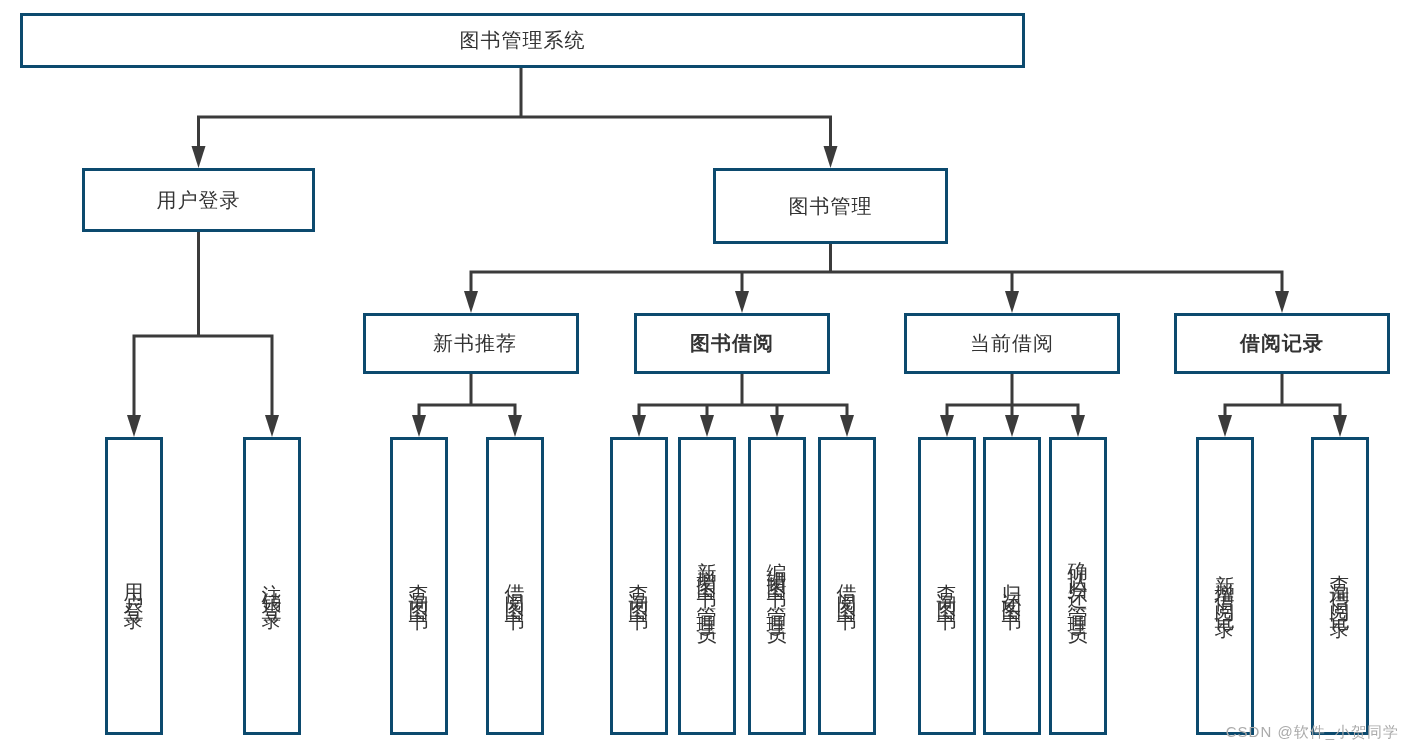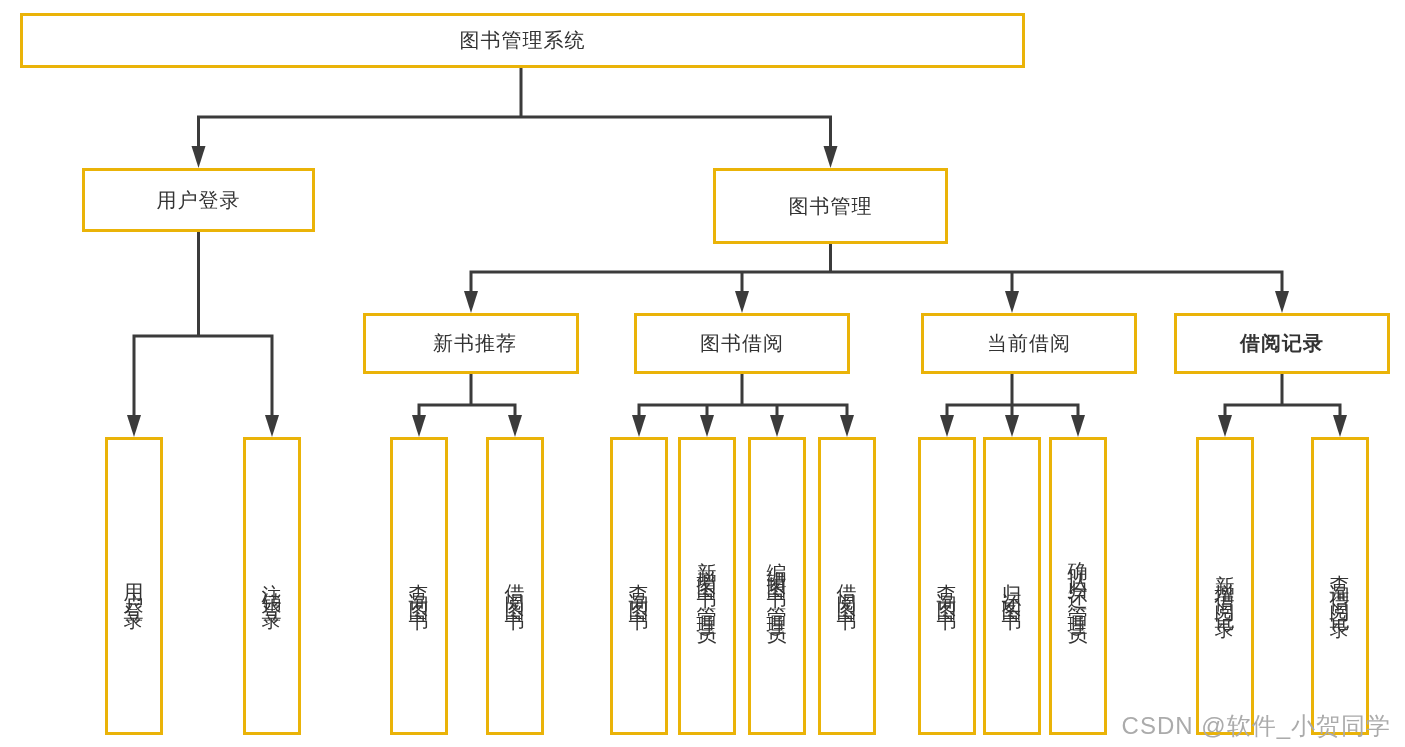--- a/index.html
+++ b/index.html
@@ -13,21 +13,21 @@
     background: #ffffff;
     overflow: hidden;
   }
   .connector-layer {
     position: absolute;
     left: 0; top: 0;
     width: 1405px; height: 747px;
   }
   .node {
     position: absolute;
-    border: 3px solid #eab308;
+    border: 3px solid #0c4a6e;
     background: #ffffff;
     display: flex;
     align-items: center;
     justify-content: center;
     color: #333333;
     z-index: 2;
   }
   .hbox .label {
     font-size: 20px;
     letter-spacing: 1px;
@@ -40,23 +40,23 @@
   }
   .vbox .label {
     writing-mode: vertical-rl;
     text-orientation: upright;
     font-size: 20px;
     line-height: 1;
     letter-spacing: 9px;
   }
   .watermark {
     position: absolute;
-    right: 14px;
+    right: 6px;
     bottom: 5px;
-    font-size: 24px;
+    font-size: 15px;
     color: #ababab;
     letter-spacing: 1px;
     z-index: 5;
     white-space: nowrap;
   }
 </style>
 </head>
 <body>
 
 <div class="canvas">
@@ -118,24 +118,24 @@
   <div class="node hbox" style="left:82px; top:168px; width:233px; height:64px;">
     <span class="label">用户登录</span>
   </div>
   <div class="node hbox" style="left:713px; top:168px; width:235px; height:76px;">
     <span class="label">图书管理</span>
   </div>
 
   <div class="node hbox" style="left:363px; top:313px; width:216px; height:61px;padding-left:8px;">
     <span class="label">新书推荐</span>
   </div>
-  <div class="node hbox" style="left:634px; top:313px; width:216px; height:61px;">
+  <div class="node hbox" style="left:634px; top:313px; width:196px; height:61px;font-weight:bold;">
     <span class="label">图书借阅</span>
   </div>
-  <div class="node hbox" style="left:904px; top:313px; width:216px; height:61px;margin-left:17px;">
+  <div class="node hbox" style="left:904px; top:313px; width:216px; height:61px;">
     <span class="label">当前借阅</span>
   </div>
   <div class="node hbox" style="left:1174px; top:313px; width:216px; height:61px;font-weight:bold;">
     <span class="label">借阅记录</span>
   </div>
 
   <div class="node vbox" style="left:105px;">
     <span class="label">用户登录</span>
   </div>
   <div class="node vbox" style="left:243px;">

